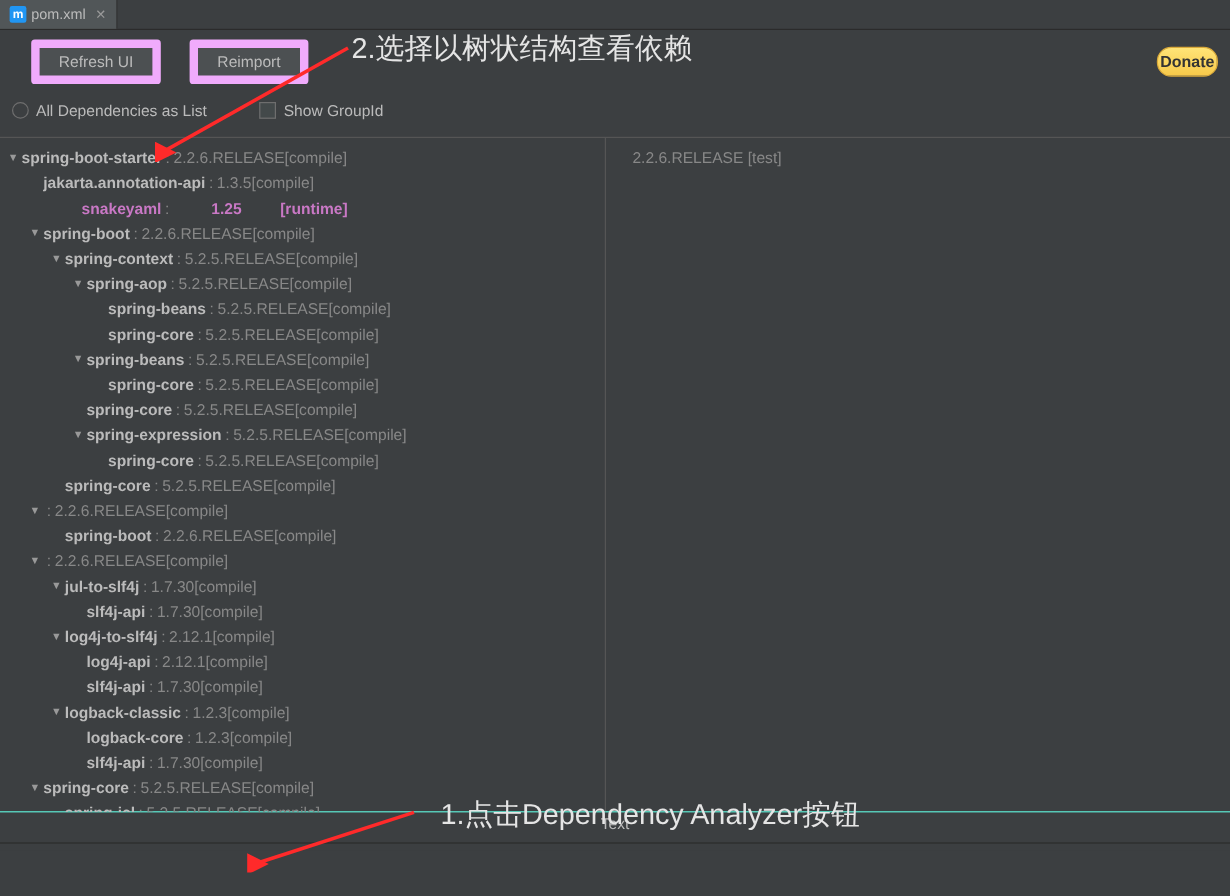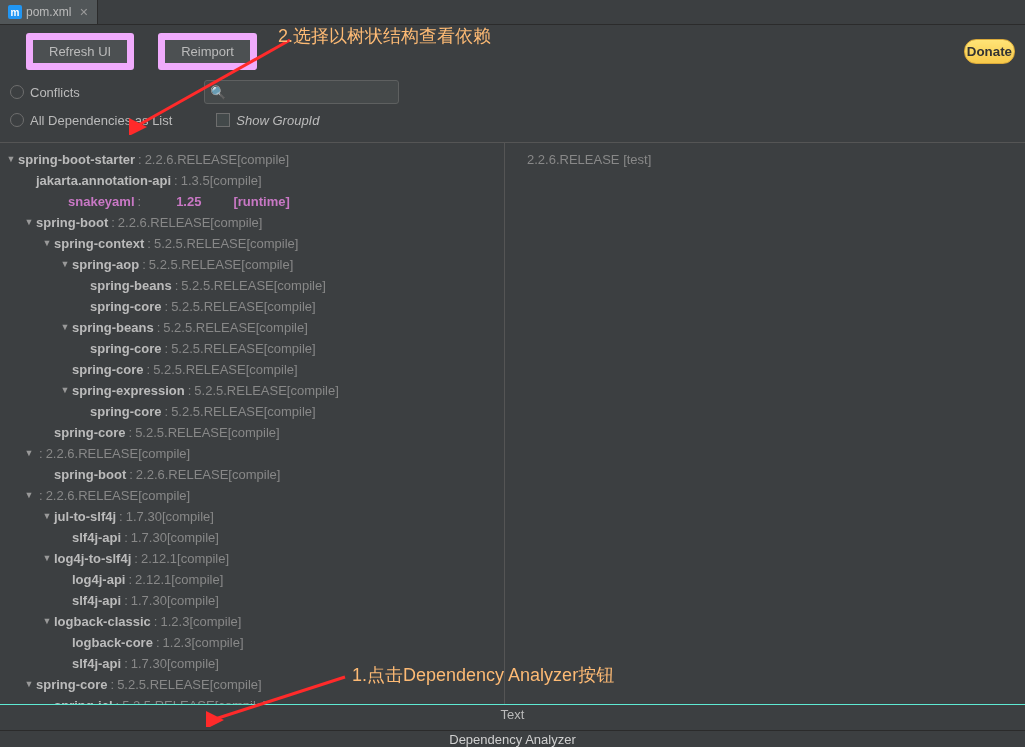--- a/index.html
+++ b/index.html
@@ -87,21 +87,20 @@
     border-radius: 3px;
     width: 195px; height: 24px;
     display: flex; align-items: center;
     padding: 0 6px;
     color: #888;
   }
   .checkbox {
     display: flex; align-items: center; gap: 6px;
     cursor: pointer;
     margin-left: 30px;
-    font-style: italic;
   }
   .cb-box {
     width: 14px; height: 14px;
     border: 1px solid #6e6e6e;
     background: #43494a;
   }
   .icon-btn {
     width: 20px; height: 20px;
     cursor: pointer;
     display: inline-flex; align-items: center; justify-content: center;
@@ -165,25 +164,26 @@
   }
   .handle {
     height: 7px;
     border-top: 1px solid #2b2b2b;
     background: #3c3f41;
   }
   .donate-wrap { margin-left: auto; }
   
   .ann {
     position: absolute;
-    color: #fdba74;
-    font-size: 18px;
+    color: #e5e5e5;
+    font-size: 24px;
     font-weight: normal;
     pointer-events: none;
     z-index: 20;
+    margin-left: 15px;
   }
   .arrow-svg { position: absolute; pointer-events: none; z-index: 19; }
 </style>
 </head>
 <body>
 
 <div class="tab-bar">
   <div class="file-tab">
     <span class="m-icon">m</span>
     <span>pom.xml</span>
@@ -193,29 +193,20 @@
 
 <div class="toolbar-row">
   <button class="btn">Refresh UI</button>
   <button class="btn">Reimport</button>
   <div class="donate-wrap">
     <button class="donate-btn">Donate</button>
   </div>
 </div>
 
 <div class="options-area">
-  <div class="opt-row">
-    <div class="radio">
-      <span class="radio-circle"></span>
-      <span>Conflicts</span>
-    </div>
-    <div class="search-box" style="margin-left:110px">
-      <span>🔍</span>
-    </div>
-  </div>
   <div class="opt-row">
     <div class="radio">
       <span class="radio-circle"></span>
       <span>All Dependencies as List</span>
     </div>
     <div class="checkbox">
       <span class="cb-box"></span>
       <span>Show GroupId</span>
     </div>
   </div>
@@ -505,21 +496,20 @@
     <div class="row">
       <span class="ver">2.2.6.RELEASE</span>
       <span>&nbsp;</span>
       <span class="scope">[test]</span>
     </div>
   </div>
 </div>
 
 <div class="bottom-tabs">
   <div class="bt-tab">Text</div>
-  <div class="bt-tab active">Dependency Analyzer</div>
 </div>
 <div class="handle"></div>
 
 <div class="ann" style="left:278px; top:24px;">2.选择以树状结构查看依赖</div>
 <div class="ann" style="left:352px; top:663px;">1.点击Dependency Analyzer按钮</div>
 <svg class="arrow-svg" style="left:120px; top:35px;" width="175" height="100">
   <defs>
       <marker id="ah2" markerWidth="10" markerHeight="10" refX="2" refY="3">
         <path d="M0,0 L6,3 L0,6 Z" fill="#ff2a2a"></path>
       </marker>

